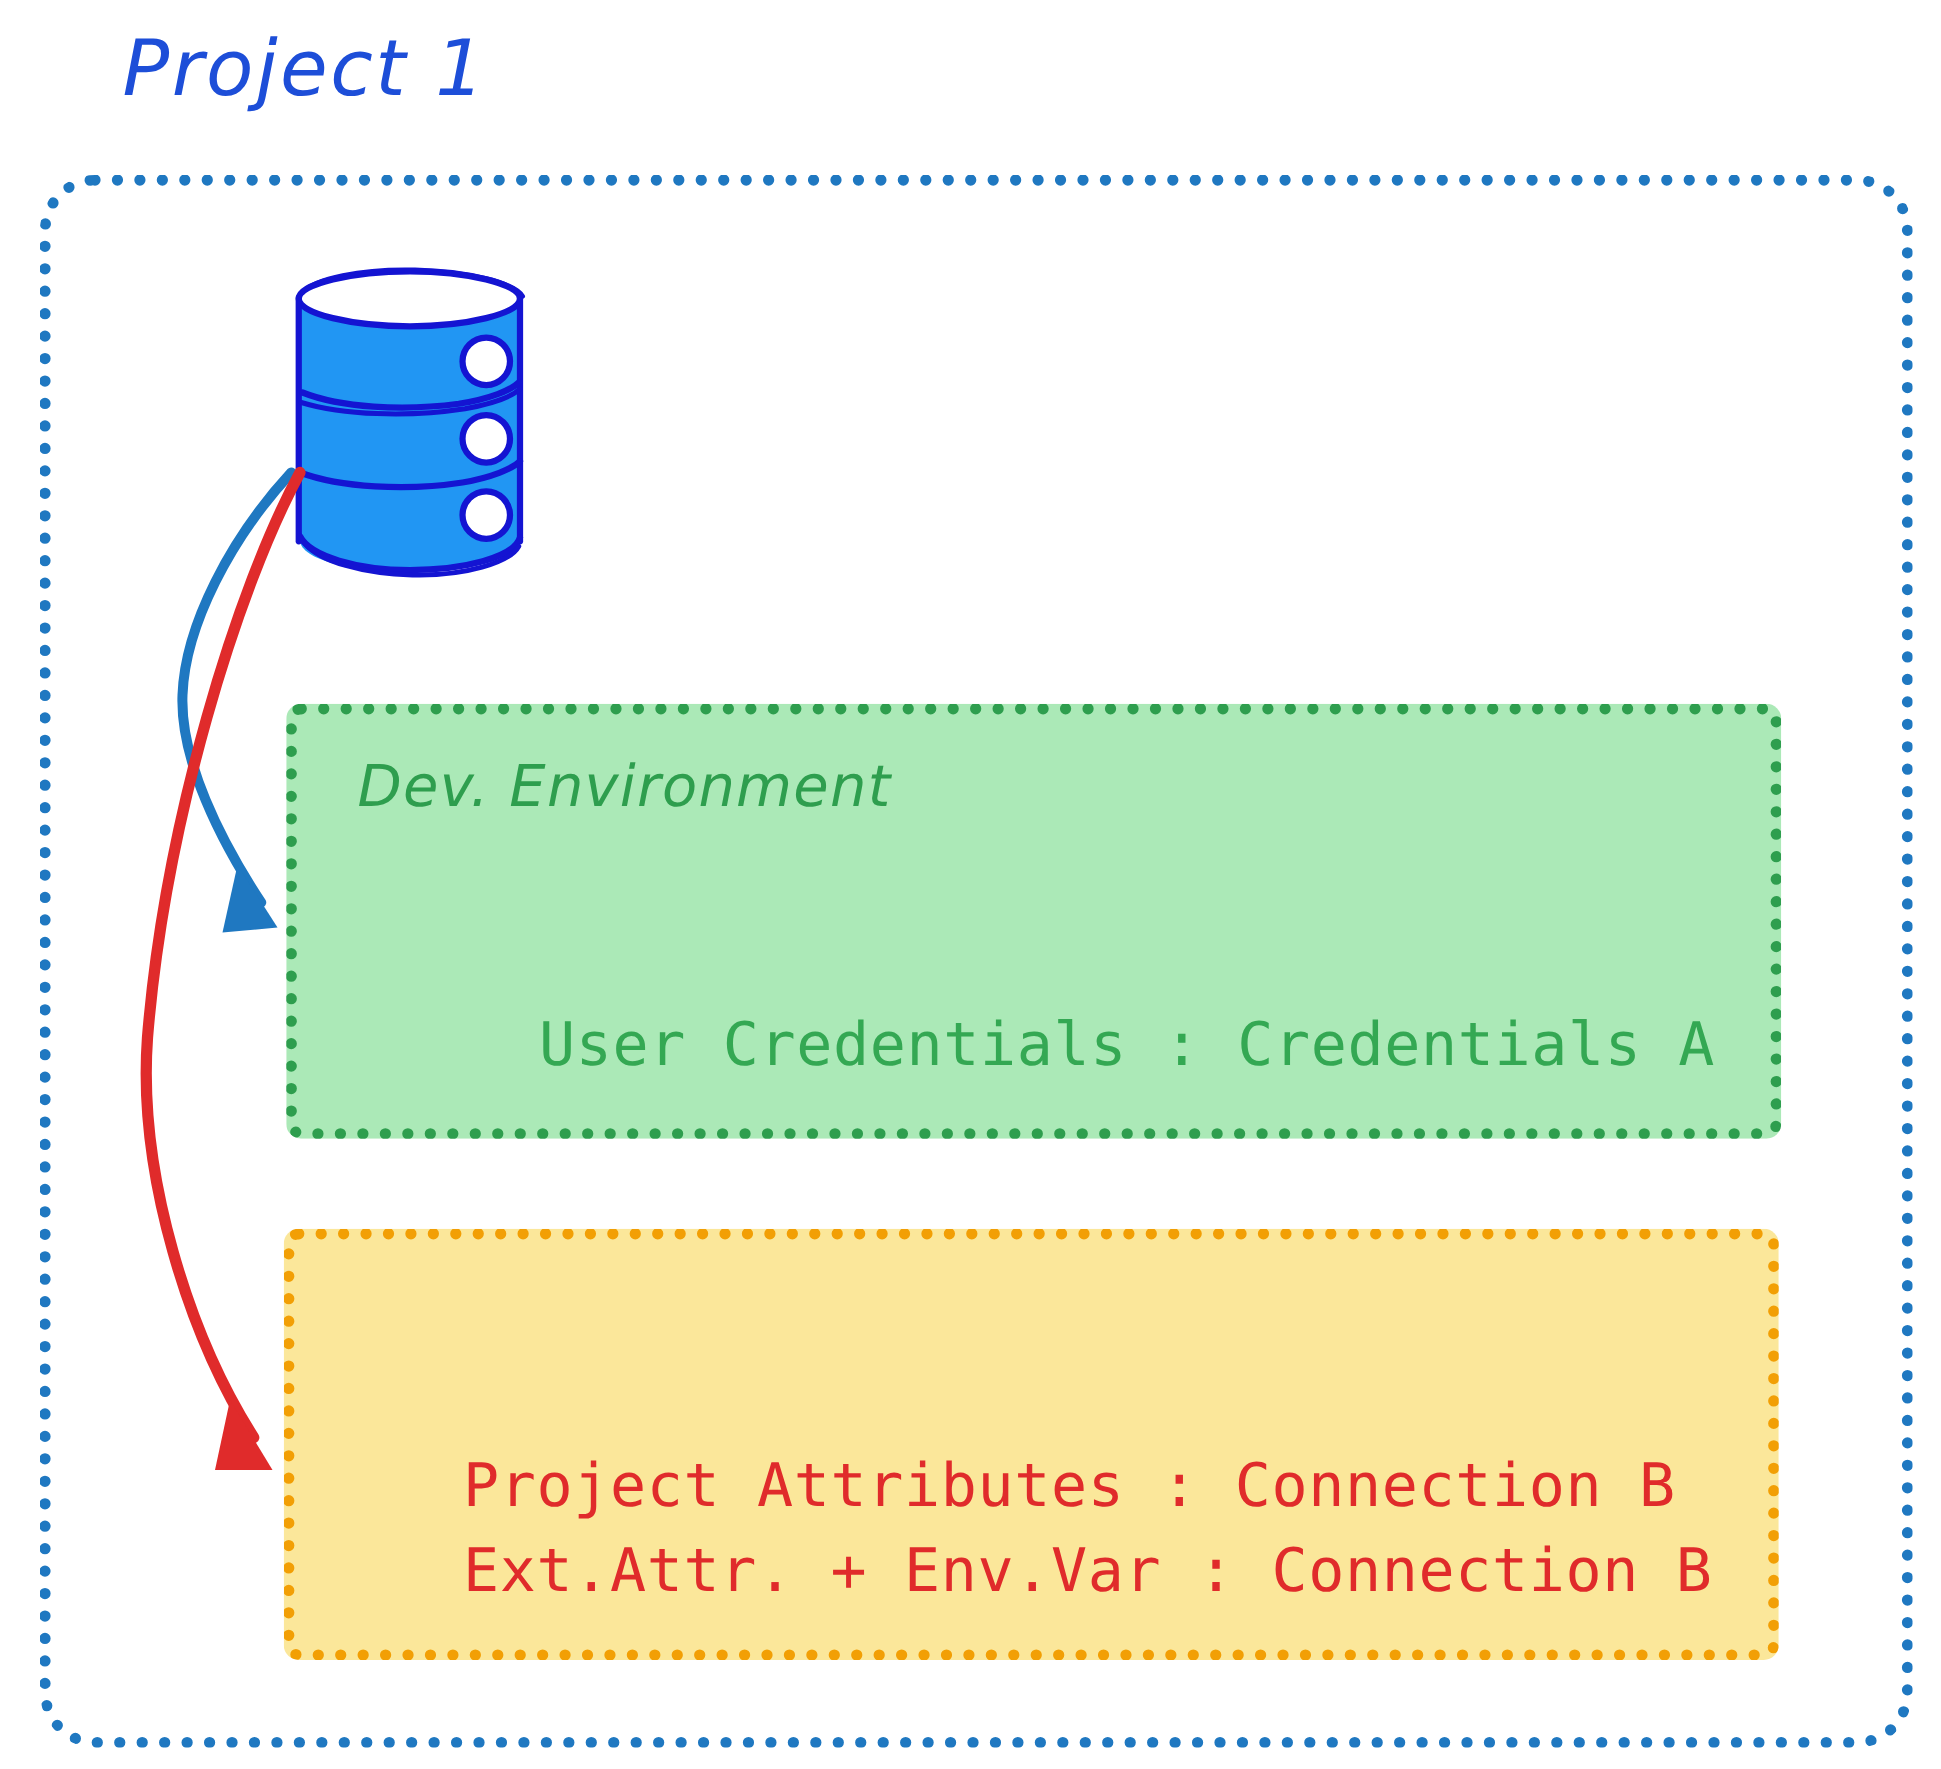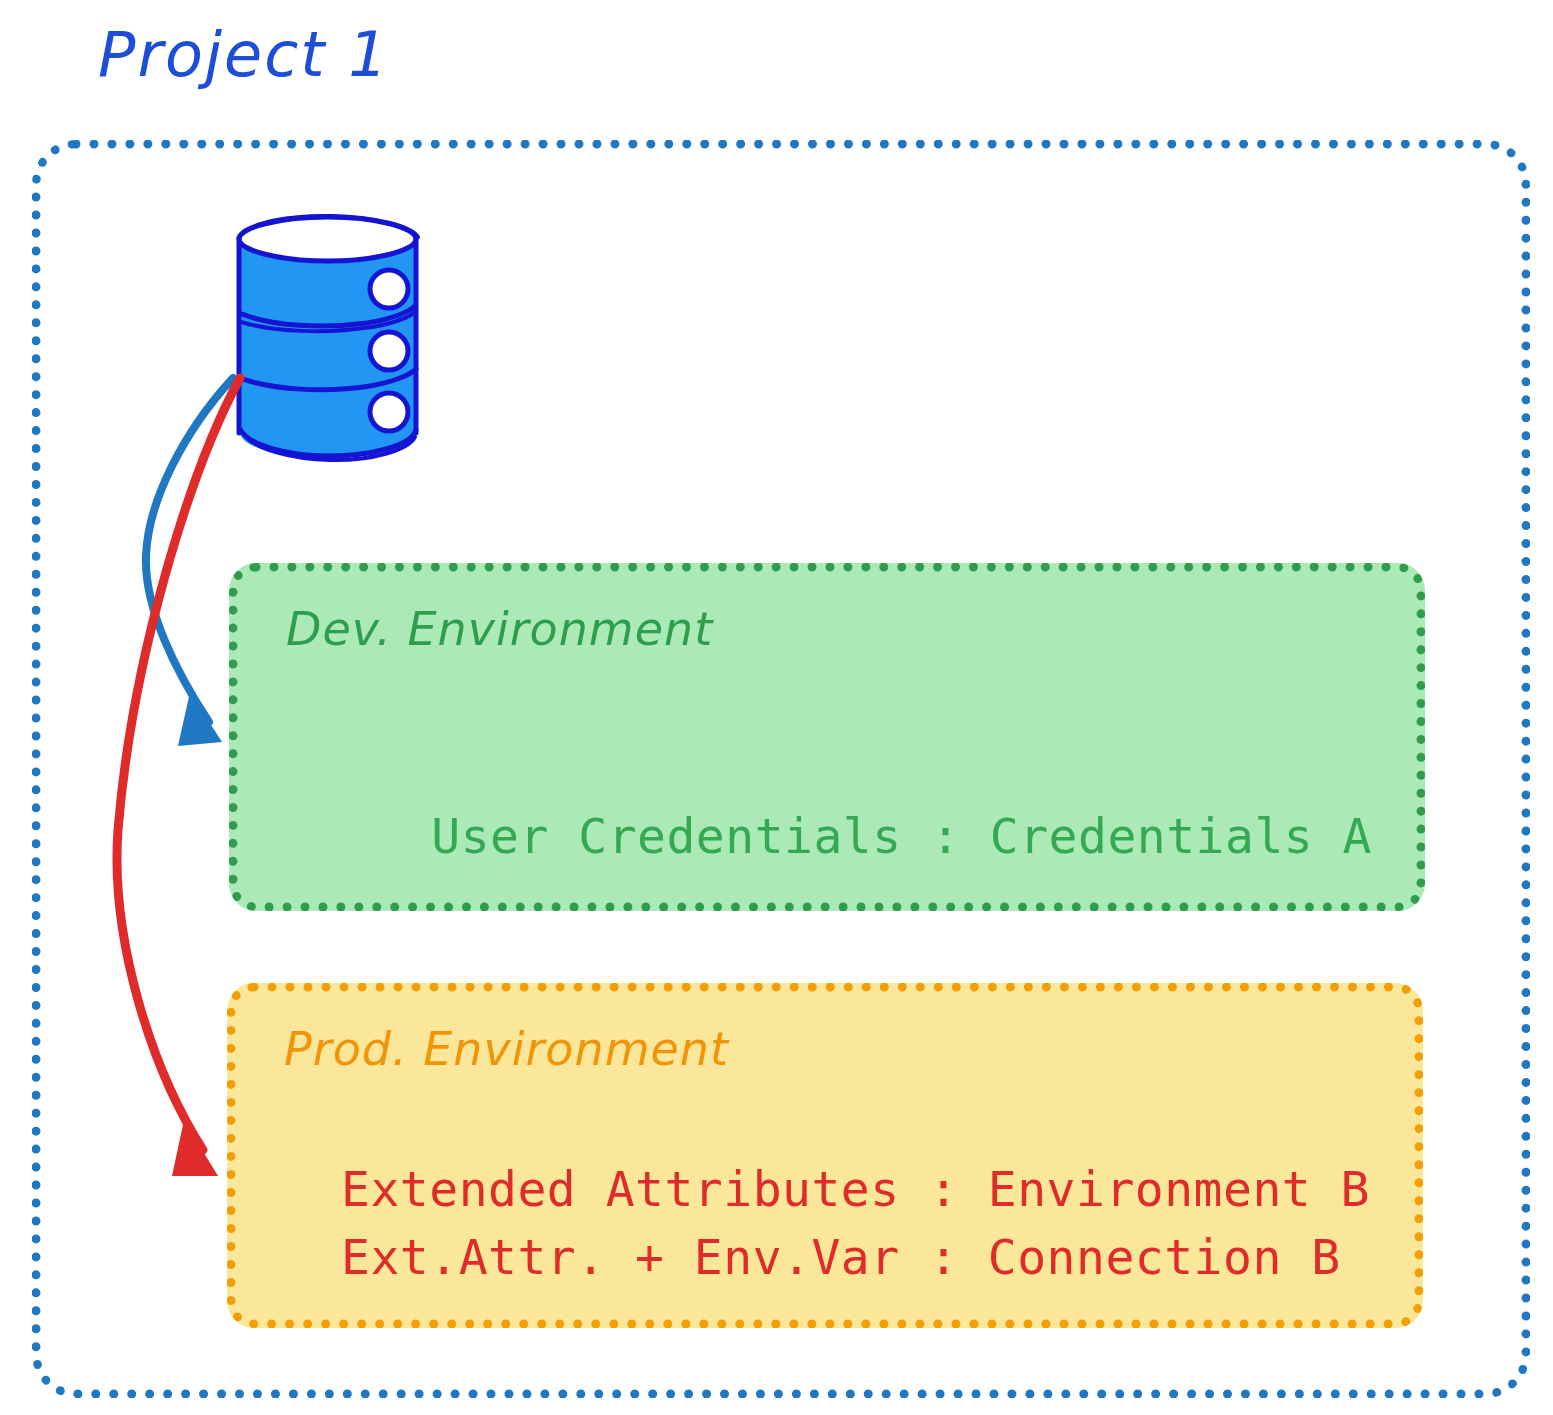--- a/index.html
+++ b/index.html
@@ -74,21 +74,21 @@
     top: 0;
     width: 1553px;
     height: 1415px;
     pointer-events: none;
   }
 
   
   .env-box {
     position: absolute;
     box-sizing: border-box;
-    border-radius: 27px;
+    border-radius: 12px;
   }
   .env-dev {
     left: 229px;
     top: 563px;
     width: 1196px;
     height: 348px;
     background: #abe9b7;
     border: 9px dotted #2e9e4e;
   }
   .env-prod {
@@ -175,20 +175,19 @@
   </svg>
 
   <div class="env-box env-dev">
     <div class="env-title dev">Dev. Environment</div>
     <div class="env-lines dev">
       <span class="env-line">User Credentials : Credentials A</span>
     </div>
   </div>
 
   <div class="env-box env-prod">
-    <div class="env-title prod">Prod. Environment</div>
     <div class="env-lines prod">
-      <span class="env-line">Extended Attributes : Environment B</span>
+      <span class="env-line">Project Attributes : Connection B</span>
       <span class="env-line">Ext.Attr. + Env.Var : Connection B</span>
     </div>
   </div>
 
 </div>
 
 </body></html>

